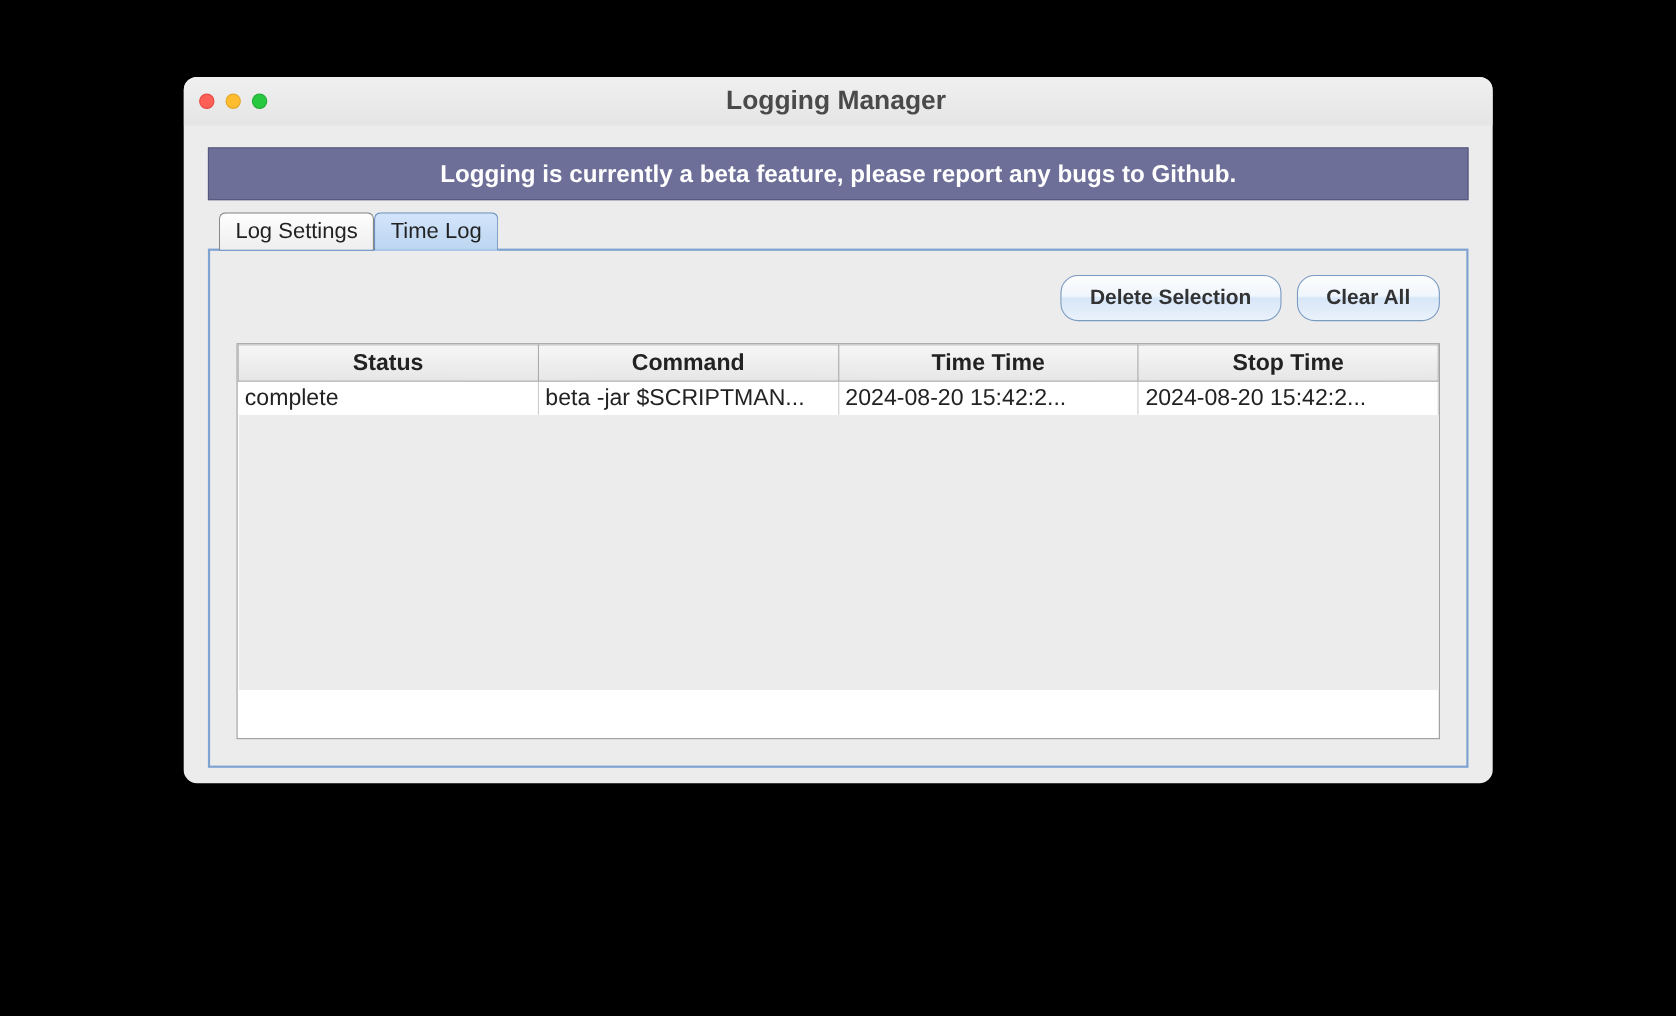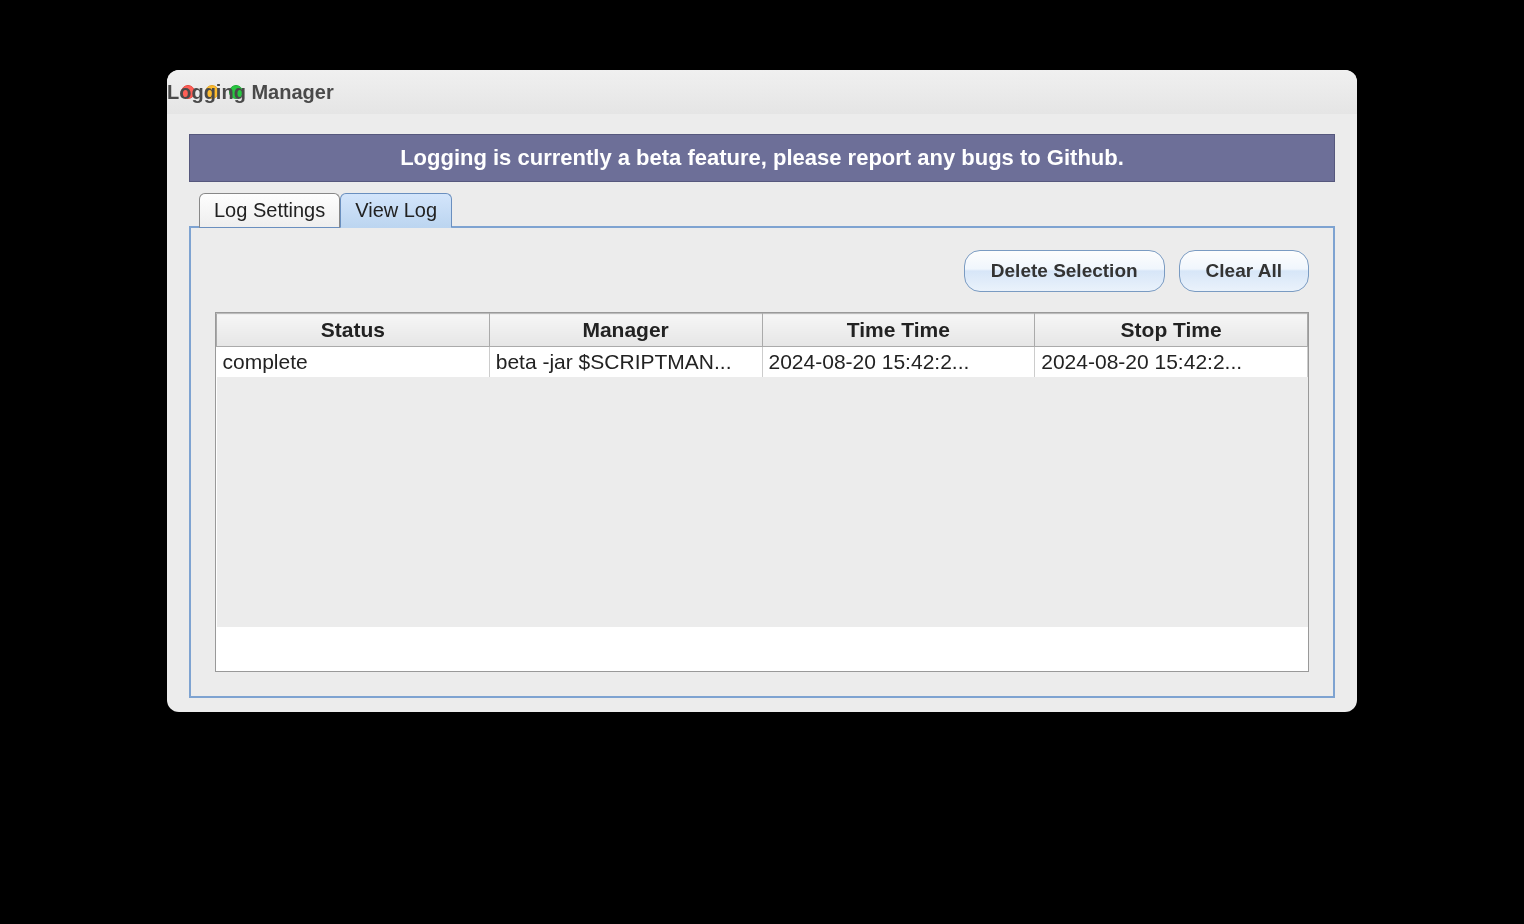--- a/index.html
+++ b/index.html
@@ -44,23 +44,23 @@
       height: 14px;
       border-radius: 50%;
     }
     .tl-close { background: #fe5f57; border: 1px solid #e6473f; }
     .tl-min { background: #febc2e; border: 1px solid #e5a625; }
     .tl-max { background: #28c840; border: 1px solid #1fab34; }
     .window-title {
       position: absolute;
       left: 0;
       right: 4px;
-      text-align: left;
-      font-weight: 700;
-      font-size: 20px;
+      text-align: center;
+      font-weight: 700;
+      font-size: 24px;
       color: #4a4a4a;
       pointer-events: none;
     }
     .content {
       flex: 1;
       padding: 20px 22px 14px 22px;
       display: flex;
       flex-direction: column;
     }
     .banner {
@@ -185,41 +185,41 @@
     </div>
     <div class="window-title">Logging Manager</div>
   </div>
 
   <div class="content">
     <div class="banner">Logging is currently a beta feature, please report any bugs to Github.</div>
 
     <div class="tab-container">
       <div class="tab-headers">
         <div class="tab-header inactive">Log Settings</div>
-        <div class="tab-header active">View Log</div>
+        <div class="tab-header active">Time Log</div>
       </div>
 
       <div class="tab-panel">
         <div class="button-row">
           <button class="btn">Delete Selection</button>
           <button class="btn">Clear All</button>
         </div>
 
         <div class="table-container">
           <table>
             <colgroup>
               <col class="col-status">
               <col class="col-command">
               <col class="col-start">
               <col class="col-stop">
             </colgroup>
             <thead>
               <tr>
                 <th>Status</th>
-                <th>Manager</th>
+                <th>Command</th>
                 <th>Time Time</th>
                 <th>Stop Time</th>
               </tr>
             </thead>
             <tbody>
               <tr>
                 <td>complete</td>
                 <td>beta -jar $SCRIPTMAN...</td>
                 <td>2024-08-20 15:42:2...</td>
                 <td>2024-08-20 15:42:2...</td>

